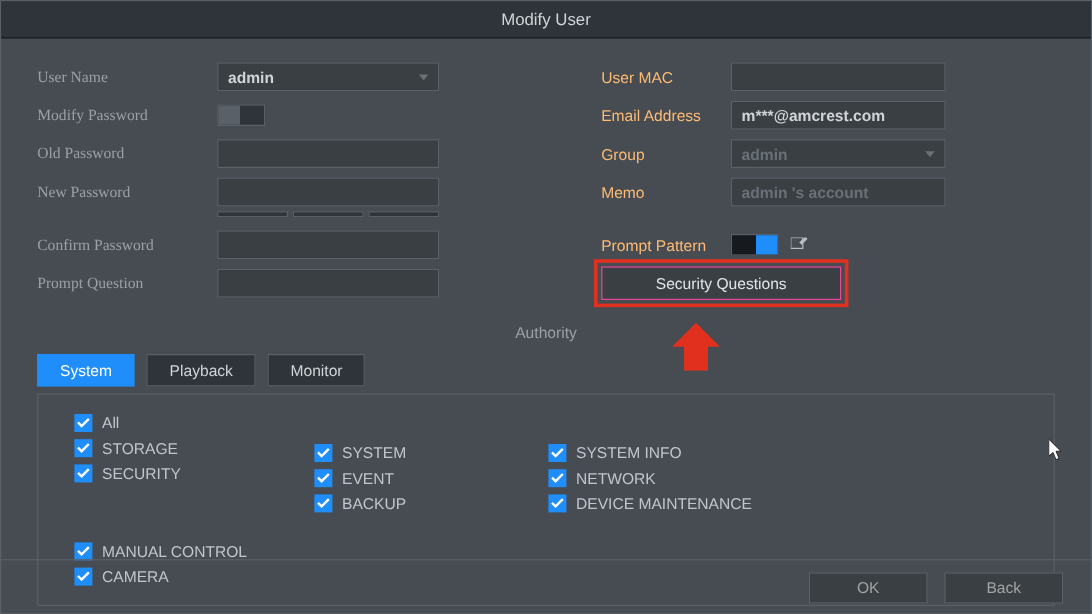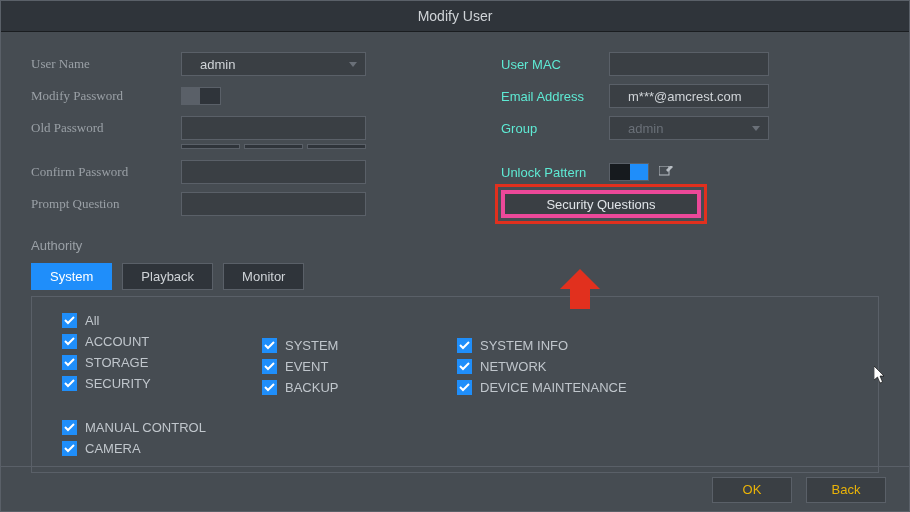--- a/index.html
+++ b/index.html
@@ -4,55 +4,55 @@
 <style>
   * { box-sizing: border-box; margin: 0; padding: 0; font-family: Arial, sans-serif; }
   body { background: #3a3f44; width: 910px; height: 512px; overflow: hidden; position: relative; color: #b8bec4; font-size: 13px; }
   .window { width: 100%; height: 100%; border: 1px solid #5a6068; background: #464c52; }
   .titlebar { background: #2f343a; color: #d0d4d8; padding: 7px 16px; font-size: 14px; border-bottom: 1px solid #1a1d20; text-align: center; }
   .content { padding: 20px 30px 0 30px; }
   .row { display: flex; margin-bottom: 8px; height: 24px; align-items: center; }
   .col-left { width: 470px; display: flex; align-items: center; }
   .col-right { flex: 1; display: flex; align-items: center; }
   .label { width: 150px; color: #9aa0a6; font-size: 13px; font-family: Liberation Serif, serif; }
-  .label-r { width: 108px; color: #5eead4; font-size: 13px; }
-  .input, .select { width: 185px; height: 24px; background: #3a3f44; border: 1px solid #5a6068; color: #d0d4d8; padding: 0 18px; font-size: 13px; display: flex; align-items: center; position: relative; }
+  .label-r { width: 108px; color: #fdba74; font-size: 13px; }
+  .input, .select { width: 185px; height: 24px; background: #3a3f44; border: 1px solid #5a6068; color: #d0d4d8; padding: 0 8px; font-size: 13px; display: flex; align-items: center; position: relative; font-weight: bold; }
   .select::after { content: ""; position: absolute; right: 8px; top: 9px; border-left: 4px solid transparent; border-right: 4px solid transparent; border-top: 5px solid #6a7078; }
   .select.disabled { color: #6a7078; }
   .input.disabled { color: #6a7078; }
-  .input-r { width: 160px; }
+  .input-r { width: 179px; }
   .strength { width: 185px; height: 6px; margin-left: 150px; display: flex; gap: 4px; margin-top: -4px; margin-bottom: 10px; }
   .strength div { flex:1; height:5px; background:#2f343a; border:1px solid #5a6068; }
   .toggle { width: 40px; height: 18px; background: #2f343a; border: 1px solid #5a6068; position: relative; cursor: pointer; }
   .toggle .knob { position: absolute; width: 18px; height: 16px; background: #5a6068; top: 0; left: 0; }
   .toggle.on .knob { background: #1f8efa; left: auto; right: 0; }
   .toggle.on { background: #161a1e; }
   .pattern-icon { margin-left: 10px; width: 14px; height: 12px; display: inline-block; }
   .pattern-icon svg { display:block; }
   .secq-wrap { position: relative; display:inline-block; }
-  .secq-btn { width: 200px; height: 28px; background: #3a3f44; border: 4px solid #ec4899; color: #e0e4e8; font-size: 13px; cursor: pointer; }
+  .secq-btn { width: 200px; height: 28px; background: #3a3f44; border: 1px solid #ec4899; color: #e0e4e8; font-size: 13px; cursor: pointer; }
   .secq-highlight { position: absolute; left: -6px; top: -6px; right: -6px; bottom: -6px; border: 3px solid #e1301e; pointer-events: none; }
   .arrow { position: absolute; left: 560px; top: 269px; width: 40px; height: 40px; pointer-events: none; }
   .arrow svg { display:block; }
-  .authority-label { margin-top: 22px; margin-bottom: 10px; color: #9aa0a6; }
+  .authority-label { margin-top: 22px; margin-bottom: 10px; color: #9aa0a6; text-align: center; }
   .tabs { display: flex; gap: 10px; margin-bottom: 6px; }
   .tab { padding: 5px 18px; background: #2f343a; border: 1px solid #5a6068; color: #d0d4d8; font-size: 13px; cursor: pointer; }
   .tab.active { background: #1f8efa; border-color: #1f8efa; color: #fff; }
   .perm-box { border: 1px solid #5a6068; padding: 16px 30px; display: flex; flex-wrap: wrap; }
   .perm-col { display: flex; flex-direction: column; gap: 6px; }
   .perm-col.c0 { width: 200px; }
   .perm-col.c1 { width: 195px; }
   .perm-col.c2 { width: 215px; }
   .perm-col.c3 { width: 180px; }
   .chk { display: flex; align-items: center; gap: 8px; cursor: pointer; }
   .chk .box { width: 15px; height: 15px; background: #1f8efa; display: flex; align-items: center; justify-content: center; }
   .chk .box svg { display:block; }
   .chk span.lbl { color: #c0c6cc; font-size: 13px; }
   .footer { position: absolute; bottom: 0; left: 0; right: 0; border-top: 1px solid #5a6068; height: 46px; display: flex; justify-content: flex-end; align-items: center; padding-right: 24px; gap: 14px; }
-  .btn { width: 80px; height: 26px; background: #3a3f44; border: 1px solid #5a6068; color: #eab308; font-size: 13px; cursor: pointer; }
+  .btn { width: 99px; height: 26px; background: #3a3f44; border: 1px solid #5a6068; color: #a3a3a3; font-size: 13px; cursor: pointer; }
   .cursor { position: absolute; right: 22px; top: 366px; width: 14px; height: 18px; pointer-events: none; }
 </style>
 </head>
 <body>
 
 <div class="window">
   <div class="titlebar">Modify User</div>
 
   <div class="content">
 
@@ -94,36 +94,50 @@
           </div>
       </div>
       <div class="col-right">
         <div class="label-r">Group</div>
         <div class="select input-r disabled">
             <span>admin</span>
           </div>
       </div>
     </div>
 
+    <div class="row">
+      <div class="col-left">
+        <div class="label">New Password</div>
+        <div class="input">
+            <span></span>
+          </div>
+      </div>
+      <div class="col-right">
+        <div class="label-r">Memo</div>
+        <div class="input input-r disabled">
+            <span>admin 's account</span>
+          </div>
+      </div>
+    </div>
 
     <div class="strength">
         <div></div>
         <div></div>
         <div></div>
       </div>
 
     <div class="row">
       <div class="col-left">
         <div class="label">Confirm Password</div>
         <div class="input">
             <span></span>
           </div>
       </div>
       <div class="col-right">
-        <div class="label-r">Unlock Pattern</div>
+        <div class="label-r">Prompt Pattern</div>
         <div class="toggle on">
             <div class="knob"></div>
           </div>
         <span class="pattern-icon">
           <svg width="14" height="12" viewBox="0 0 14 12">
               <rect x="0" y="0" width="10" height="9" fill="none" stroke="#b8bec4" stroke-width="1"></rect>
               <path d="M7 4 L12 -1 L14 1 L9 6 Z" fill="#b8bec4"></path>
             </svg>
         </span>
       </div>
@@ -161,28 +175,20 @@
               </svg>
             </span>
             <span class="lbl">All</span>
           </div>
           <div class="chk">
             <span class="box">
               <svg width="11" height="11" viewBox="0 0 11 11">
                 <path d="M1 5 L4 8 L10 2" stroke="#fff" stroke-width="2" fill="none"></path>
               </svg>
             </span>
-            <span class="lbl">ACCOUNT</span>
-          </div>
-          <div class="chk">
-            <span class="box">
-              <svg width="11" height="11" viewBox="0 0 11 11">
-                <path d="M1 5 L4 8 L10 2" stroke="#fff" stroke-width="2" fill="none"></path>
-              </svg>
-            </span>
             <span class="lbl">STORAGE</span>
           </div>
           <div class="chk">
             <span class="box">
               <svg width="11" height="11" viewBox="0 0 11 11">
                 <path d="M1 5 L4 8 L10 2" stroke="#fff" stroke-width="2" fill="none"></path>
               </svg>
             </span>
             <span class="lbl">SECURITY</span>
           </div>

